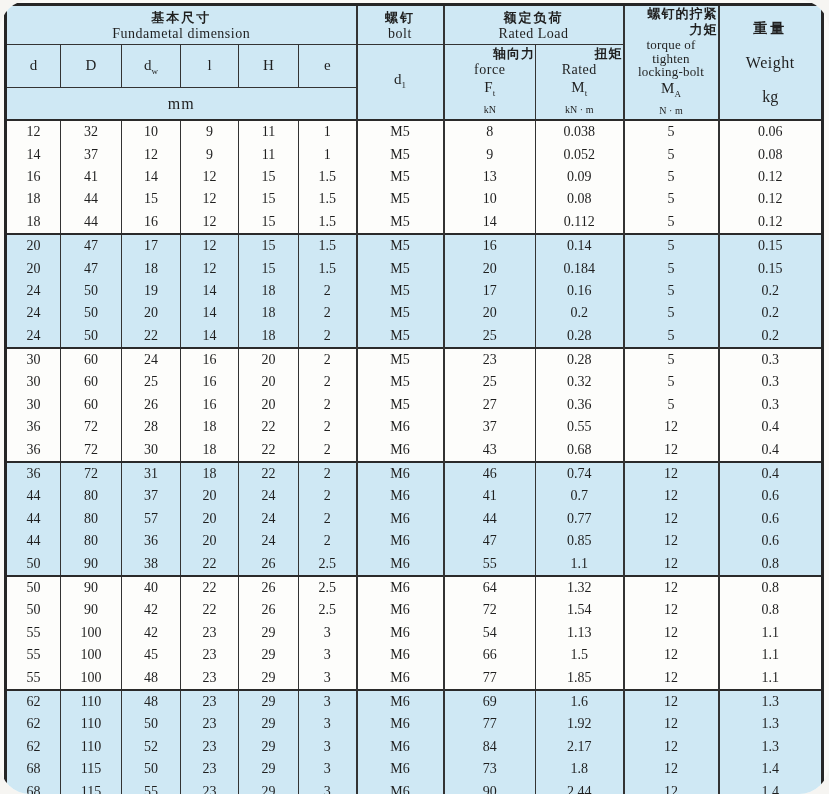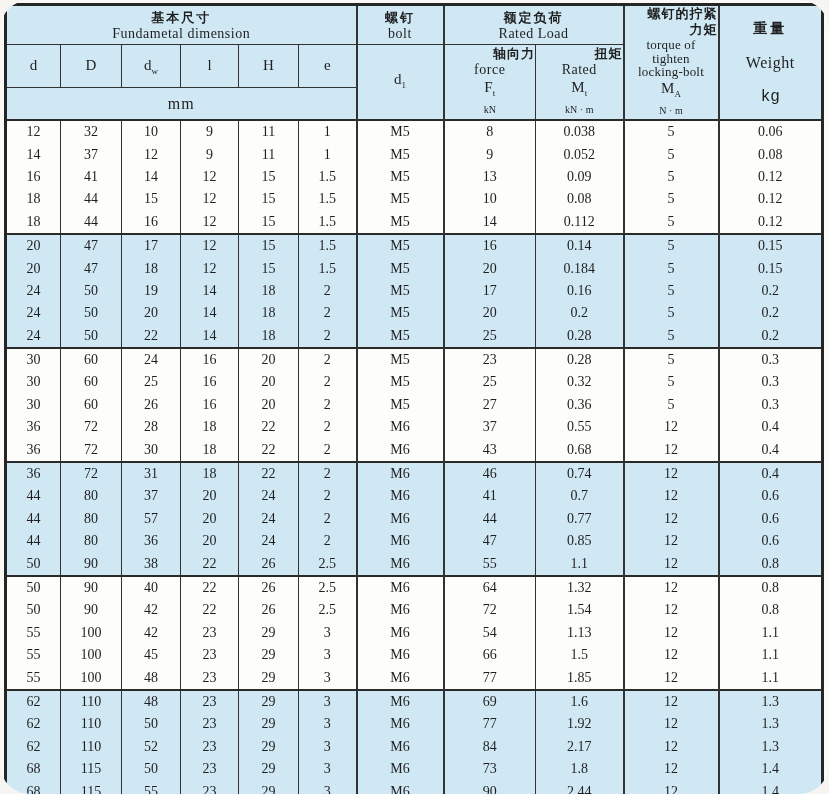--- a/index.html
+++ b/index.html
@@ -59,21 +59,21 @@
   tbody td:nth-child(10),
   tbody td:nth-child(11) { border-left-width: 2.5px; }
 
   
   th.tall { line-height: 14px; }
   th.tall .small { font-size: 13px; line-height: 13.5px; letter-spacing: 0.2px; }
   th.tall .zh { letter-spacing: 1px; line-height: 16px; text-align: right; }
 
   th.wt .zh { font-size: 14px; letter-spacing: 3px; }
   th.wt .en { font-size: 16px; }
-  th.wt .unit { font-size: 16px; font-family: Liberation Mono, monospace; }
+  th.wt .unit { font-size: 16px; }
   th.wt .gap { height: 18px; }
 
   tbody td {
     height: 22.4px;
     font-size: 14px;
     border-top: none;
     border-bottom: none;
     background: #fdfdfb;
   }
   tbody tr.band td { background: var(--band, #cfe8f4); }

